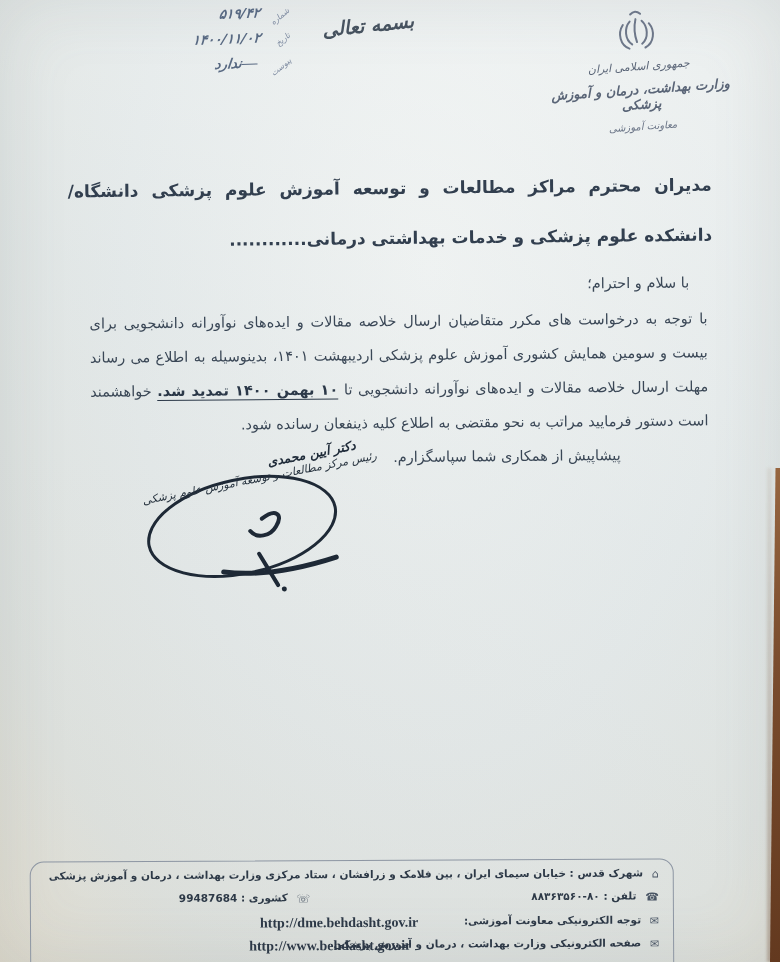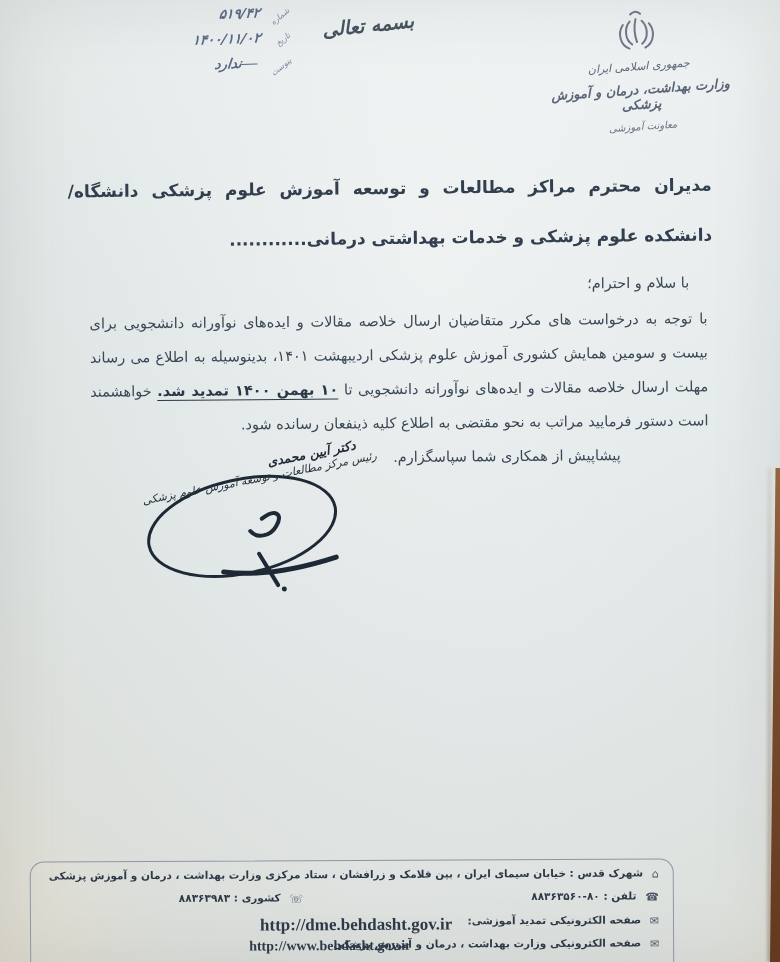--- a/index.html
+++ b/index.html
@@ -66,21 +66,21 @@
   
   .footer-box{position:absolute;left:30px;top:860px;width:642px;height:130px;
     border:1.6px solid #8d96a3;border-radius:14px;color:#2d3947;transform:rotate(-0.3deg);}
   .f-row{position:absolute;font-weight:bold;font-size:10.5px;white-space:nowrap;}
   .f-icon{display:inline-block;font-weight:normal;font-size:11px;color:#4a5665;margin-left:5px;
     vertical-align:-1px;font-style:normal;}
   .f-address{top:7px;right:14px;}
   .f-phone{top:30px;right:14px;}
   .f-fax{top:30px;left:148px;}
   .f-dme-label{top:54px;right:14px;}
-  .f-dme-url{top:54px;left:218px;font-family:"Liberation Serif", serif;font-size:17px;padding-left:11px;}
+  .f-dme-url{top:54px;left:218px;font-family:"Liberation Serif", serif;font-size:14px;padding-left:11px;}
   .f-www-label{top:77px;right:14px;}
   .f-www-url{top:77px;left:218px;font-family:"Liberation Serif", serif;font-size:14px;}
   .ltr{direction:ltr;unicode-bidi:bidi-override;display:inline-block;}
 </style>
 </head>
 <body>
 
 <div class="page">
 
   <div class="stamp">
@@ -144,25 +144,25 @@
       <span>شهرک قدس : خیابان سیمای ایران ، بین فلامک و زرافشان ، ستاد مرکزی وزارت بهداشت ، درمان و آموزش پزشکی</span>
     </div>
     <div class="f-row f-phone">
       <span class="f-icon">☎</span>
       <span>تلفن :</span>
       <span class="ltr">۸۸۳۶۳۵۶۰-۸۰</span>
     </div>
     <div class="f-row f-fax">
       <span class="f-icon">☏</span>
       <span>کشوری :</span>
-      <span>۸۸۳۶۳۹۸۳</span>
+      <span>99487684</span>
     </div>
     <div class="f-row f-dme-label">
       <span class="f-icon">✉</span>
-      <span>صفحه الکترونیکی تمدید آموزشی:</span>
+      <span>توجه الکترونیکی معاونت آموزشی:</span>
     </div>
     <div class="f-row f-dme-url ltr">http://dme.behdasht.gov.ir</div>
     <div class="f-row f-www-label">
       <span class="f-icon">✉</span>
       <span>صفحه الکترونیکی وزارت بهداشت ، درمان و آموزش پزشکی</span>
     </div>
     <div class="f-row f-www-url ltr">http://www.behdasht.gov.ir</div>
   </div>
 
   <div class="wood-soft"></div>

